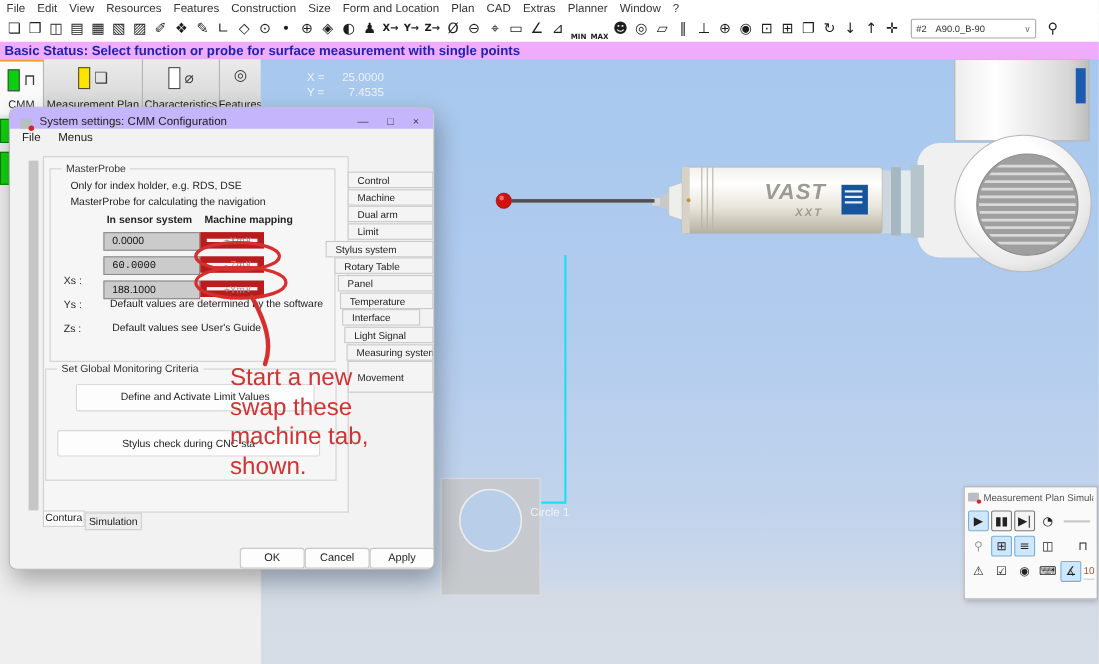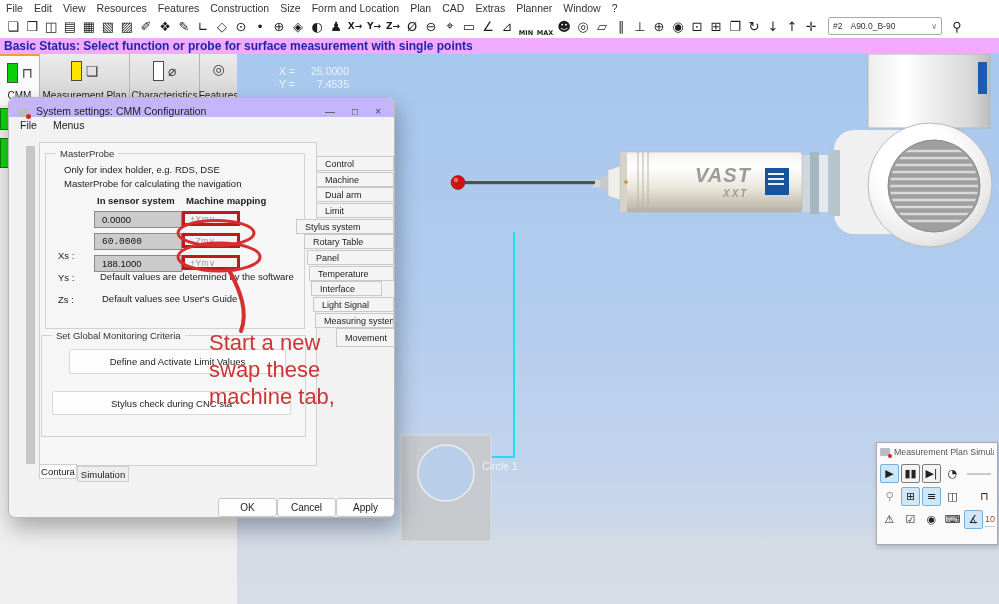--- a/index.html
+++ b/index.html
@@ -88,22 +88,22 @@
   .dlg-body{position:relative;height:365px;}
   .scroll-strip{position:absolute;left:17px;top:8px;width:9px;height:318px;background:#c6c6c6;}
   .main-panel{position:absolute;left:30px;top:4px;width:276px;height:322px;background:#f6f6f6;border:1px solid #cfcfcf;}
   .fs{position:absolute;border:1px solid #d2d2d2;}
   .fs-legend{position:absolute;top:-6px;left:10px;background:#f6f6f6;padding:0 4px;font-size:9.5px;color:#333;white-space:nowrap;}
   .fs-note{position:absolute;font-size:9.5px;color:#222;white-space:nowrap;}
   .col-head{position:absolute;font-size:9.5px;font-weight:bold;color:#222;white-space:nowrap;}
   .mp-label{position:absolute;font-size:9.5px;color:#222;margin-top:37px;}
   .mp-input{position:absolute;width:72px;height:15px;background:#cbcbcb;border:1px solid #8a8a8a;
             font-size:9.5px;color:#111;line-height:15px;padding:0 7px;}
-  .mp-select{position:absolute;width:58px;height:15px;background:#f4f4f4;border:3px solid #b91c1c;color:#9a9a9a;
-             font-size:9px;display:flex;align-items:center;justify-content:flex-start;padding:0 5px;box-sizing:border-box;}
+  .mp-select{position:absolute;width:58px;height:15px;background:#f4f4f4;border:6px solid #b91c1c;color:#9a9a9a;
+             font-size:9px;display:flex;align-items:center;justify-content:flex-end;padding:0 5px;box-sizing:border-box;}
   .dlg-btn{position:absolute;background:#fdfdfd;border:1px solid #d8d8d8;border-radius:2px;font-size:9.5px;color:#222;
            display:flex;align-items:center;justify-content:center;overflow:hidden;white-space:nowrap;}
   .cfg-tab{position:absolute;background:#f4f4f4;border:1px solid #c9c9c9;font-size:9px;color:#222;
            display:flex;align-items:center;padding-left:8px;box-sizing:border-box;white-space:nowrap;overflow:hidden;}
   .bt-tab{position:absolute;font-size:9.5px;color:#222;display:flex;align-items:center;justify-content:center;
           border:1px solid #cfcfcf;background:#ededed;box-sizing:border-box;}
   .bt-tab.active{background:#fbfbfb;}
   .ftr-btn{position:absolute;width:57px;height:17px;background:#fdfdfd;border:1px solid #c8c8c8;border-radius:3px;
            font-size:10px;color:#222;display:flex;align-items:center;justify-content:center;}
 
@@ -419,35 +419,36 @@
       <div class="cfg-tab" style="left:307px;top:34px;width:78px;height:15px;">Machine</div>
       <div class="cfg-tab" style="left:307px;top:49px;width:78px;height:15px;">Dual arm</div>
       <div class="cfg-tab" style="left:307px;top:65px;width:78px;height:15px;">Limit</div>
       <div class="cfg-tab" style="left:287px;top:81px;width:98px;height:15px;">Stylus system</div>
       <div class="cfg-tab" style="left:295px;top:96px;width:90px;height:15px;">Rotary Table</div>
       <div class="cfg-tab" style="left:298px;top:112px;width:87px;height:15px;">Panel</div>
       <div class="cfg-tab" style="left:300px;top:128px;width:85px;height:15px;">Temperature</div>
       <div class="cfg-tab" style="left:302px;top:143px;width:71px;height:15px;">Interface</div>
       <div class="cfg-tab" style="left:304px;top:159px;width:81px;height:15px;">Light Signal</div>
       <div class="cfg-tab" style="left:306px;top:175px;width:79px;height:15px;">Measuring systems</div>
-      <div class="cfg-tab" style="left:307px;top:190px;width:78px;height:19px;margin-left:20px;">Movement</div>
+      <div class="cfg-tab" style="left:307px;top:190px;width:78px;height:29px;">Movement</div>
 
       <div class="bt-tab active" style="left:30px;top:326px;width:38px;height:15px;">Contura</div>
       <div class="bt-tab" style="left:68px;top:328px;width:52px;height:16px;">Simulation</div>
 
       <div class="ftr-btn" style="left:209px;top:360px;">OK</div>
       <div class="ftr-btn" style="left:268px;top:360px;">Cancel</div>
       <div class="ftr-btn" style="left:327px;top:360px;">Apply</div>
     </div>
   </div>
 
   <svg class="red-overlay" width="999" height="604" viewBox="0 0 999 604">
     <ellipse cx="216" cy="233" rx="38" ry="12.5" fill="none" stroke="#d62f2f" stroke-width="3"></ellipse>
     <ellipse cx="219" cy="257" rx="41" ry="14" fill="none" stroke="#d62f2f" stroke-width="3"></ellipse>
     <path d="M229,270 C241,292 248,312 241,331" fill="none" stroke="#d62f2f" stroke-width="4" stroke-linecap="round"></path>
   </svg>
   <div class="annotation-text">
     <span>Start a new</span>
     <span>swap these</span>
     <span>machine tab,</span>
+    <span>shown.</span>
   </div>
 
 </div>
 
 </body></html>

